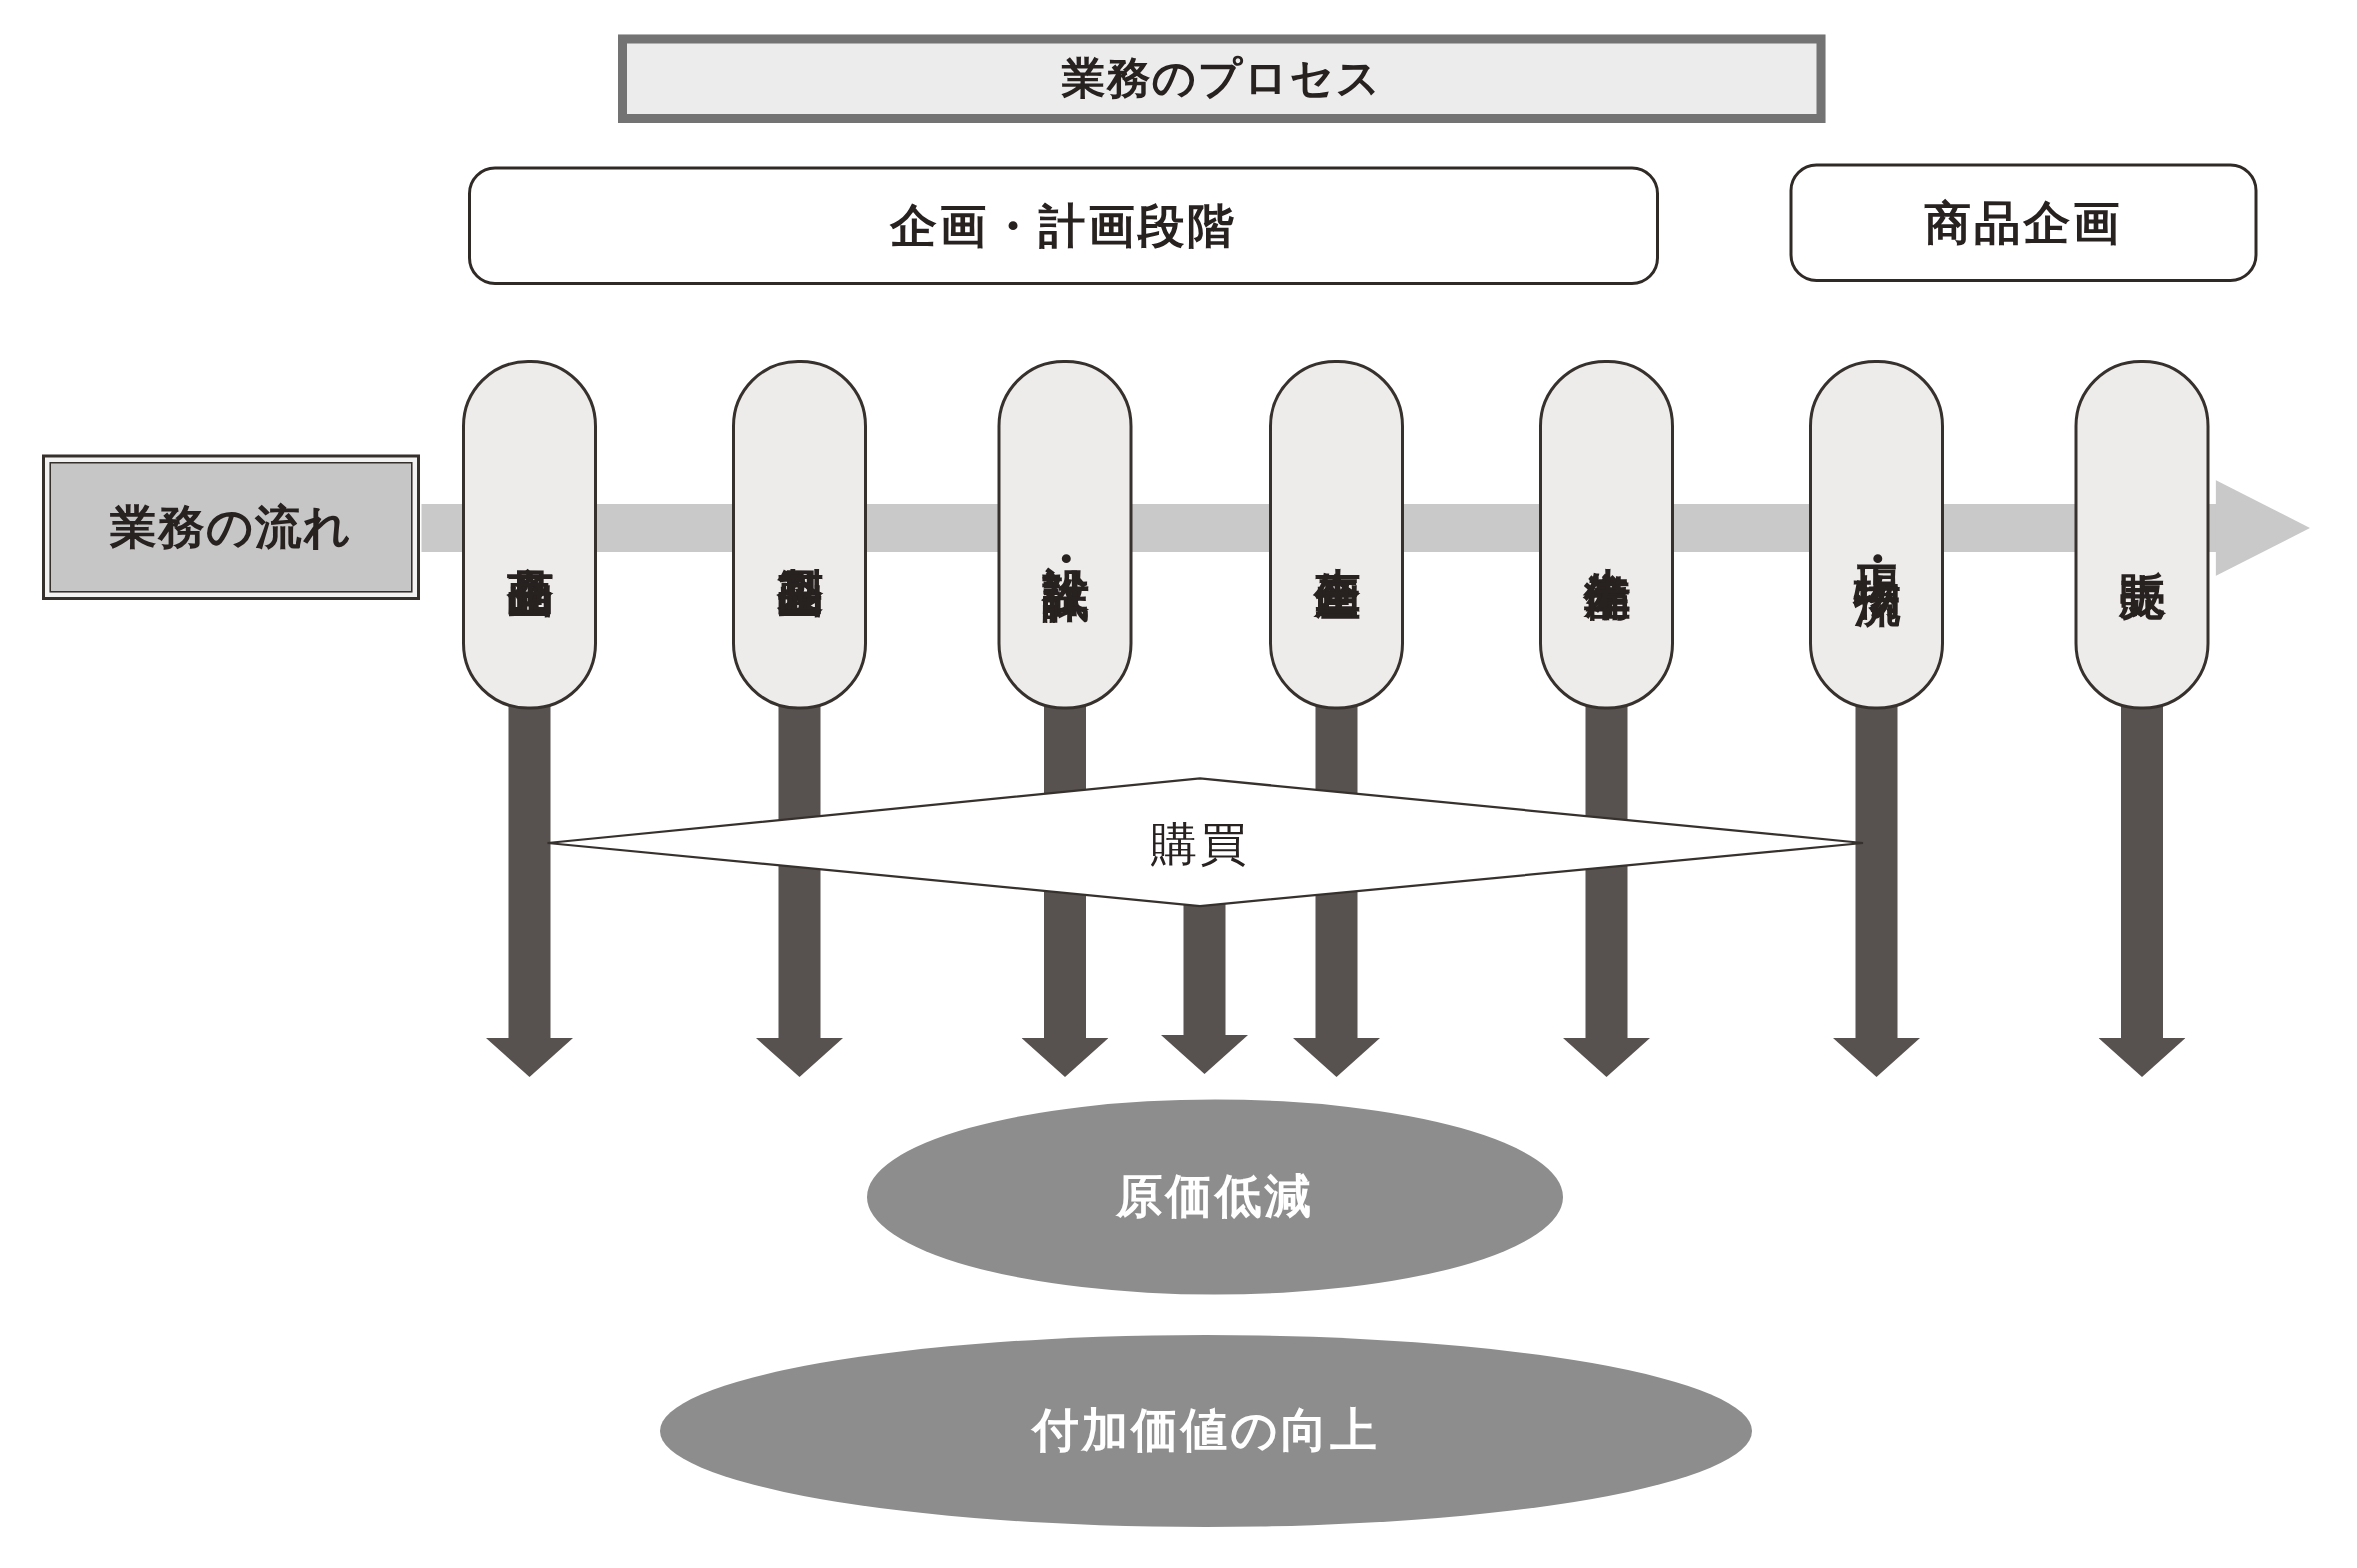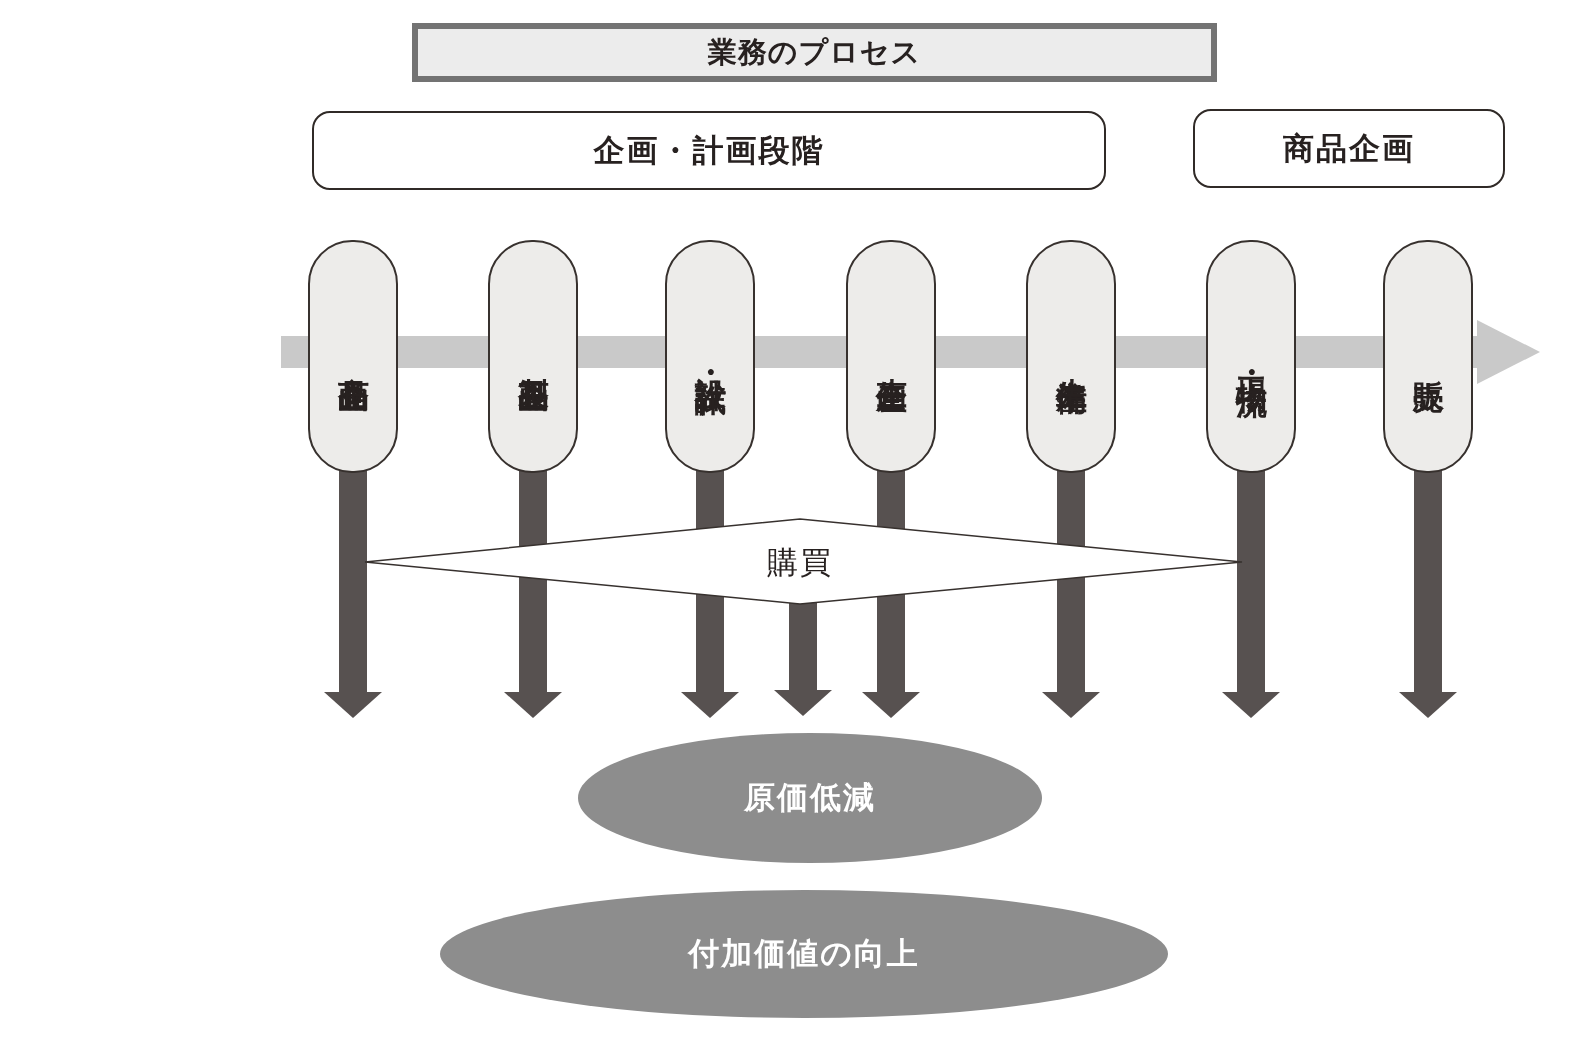--- a/index.html
+++ b/index.html
@@ -136,20 +136,23 @@
 </head>
 <body>
 
 <div id="canvas">
 
   <div class="title-bar">業務のプロセス</div>
 
   <div class="stage-box" id="stage-planning">企画・計画段階</div>
   <div class="stage-box" id="stage-mass">商品企画</div>
 
+  <div class="flow-box">
+    <div class="flow-box-inner">業務の流れ</div>
+  </div>
 
   <div class="band"></div>
   <div class="band-head"></div>
 
   <div class="pill" style="left:308px">
     <span class="pill-label">商品企画</span>
   </div>
   <div class="pill" style="left:488px">
     <span class="pill-label">製品企画</span>
   </div>

